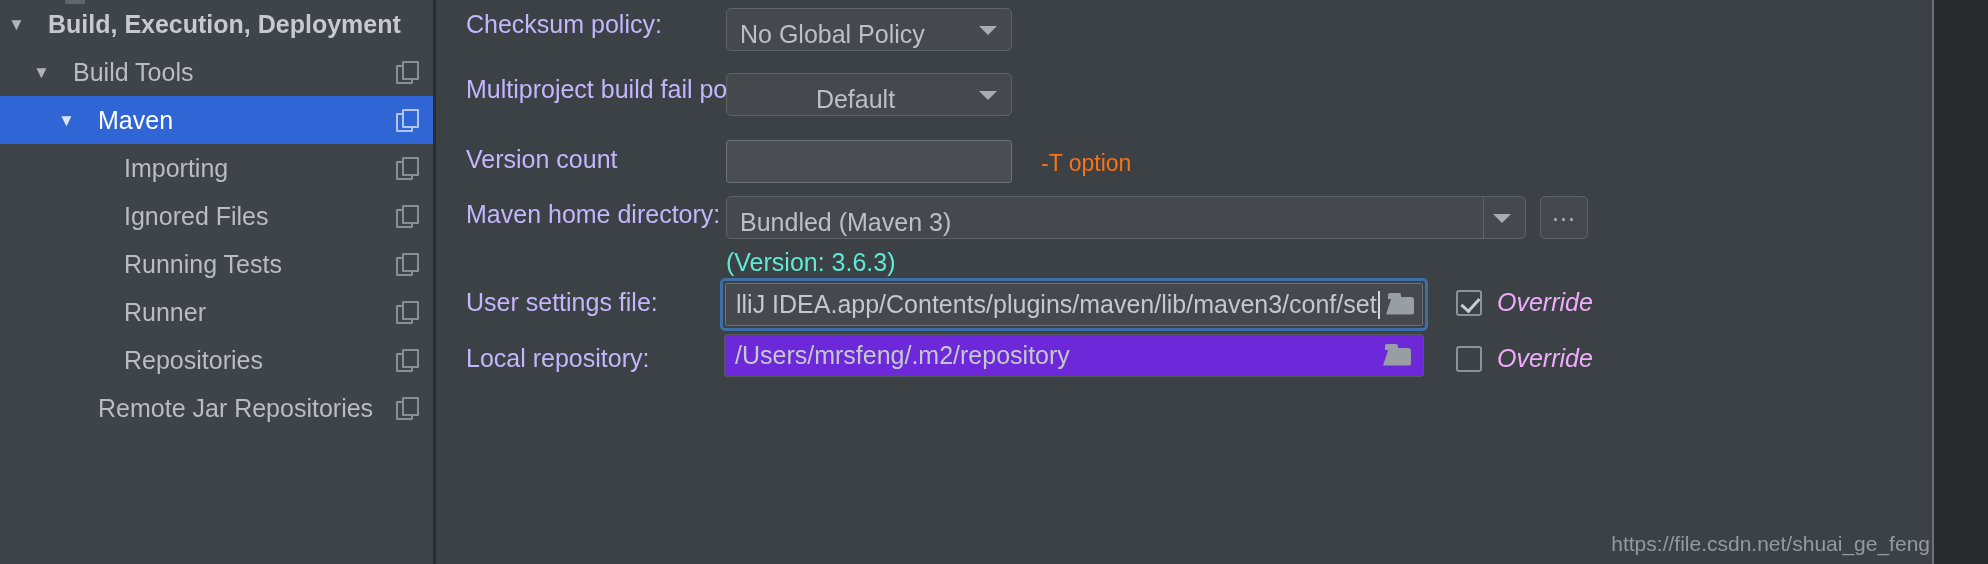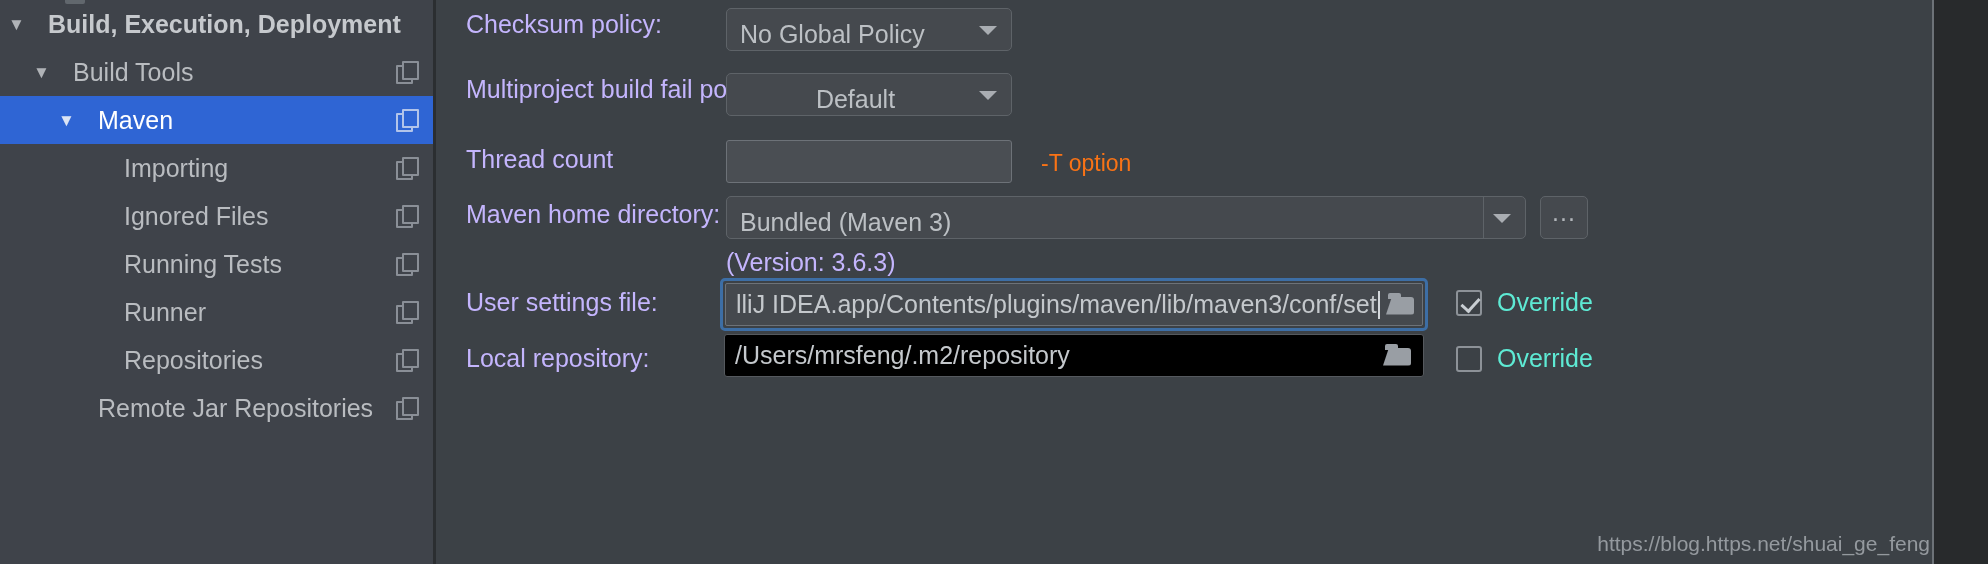--- a/index.html
+++ b/index.html
@@ -156,30 +156,30 @@
     height:43px;
     display:flex;
     align-items:center;
     color:#bcc0c4;
     font-size:25px;
     padding:0 10px;
     white-space:nowrap;
     overflow:hidden;
   }
   .textfield.empty { background:#4a4e53; }
-  .textfield.disabled { color:#8d9197; border-color:#55595e; background:#000000; }
+  .textfield.disabled { color:#8d9197; border-color:#55595e; background:#6d28d9; }
 
   .hint {
     color:#f97316;
     font-size:23px;
     white-space:nowrap;
   }
   .version {
     position:absolute;
-    color:#c4b5fd;
+    color:#5eead4;
     font-size:25px;
     white-space:nowrap;
   }
 
   .dots-btn {
     width:48px; height:43px;
     background:#45494e;
     border:1px solid #5e6368;
     border-radius:5px;
     color:#b2b6bb;
@@ -267,23 +267,24 @@
   .cbx.checked::after {
     content:"";
     position:absolute;
     left:7px; top:2px;
     width:8px; height:15px;
     border:solid #c9ced3;
     border-width:0 3px 3px 0;
     transform:rotate(42deg);
   }
   .ovr-label {
-    color:#5eead4;
-    font-size:25px;
-    white-space:nowrap;
+    color:#f0abfc;
+    font-size:25px;
+    white-space:nowrap;
+    font-style:italic;
   }
 
   .watermark {
     position:absolute;
     right:58px; bottom:8px;
     color:#9ea3a8;
     font-size:21px;
     white-space:nowrap;
     opacity:.9;
   }
@@ -363,21 +364,21 @@
 
     <div class="field-row" style="top:75px; left:30px;">
       <span class="flabel">Multiproject build fail policy:</span>
     </div>
     <div class="combo" style="position:absolute; top:73px; left:290px; width:286px;justify-content:center;">
       <span>Default</span>
       <span class="caret"></span>
     </div>
 
     <div class="field-row" style="top:145px; left:30px;">
-      <span class="flabel">Thread count</span>
+      <span class="flabel">Version count</span>
     </div>
     <div class="textfield empty" style="position:absolute; top:140px; left:290px; width:286px;">
       <span></span>
     </div>
     <div class="hint" style="position:absolute; top:150px; left:605px;">-T option</div>
 
     <div class="field-row" style="top:200px; left:30px;">
       <span class="flabel">Maven home directory:</span>
     </div>
     <div class="combo split" style="position:absolute; top:196px; left:290px; width:800px;">
@@ -409,18 +410,18 @@
     </div>
     <div class="textfield disabled" style="position:absolute; top:334px; left:288px; width:700px;">
       <span class="path-text">/Users/mrsfeng/.m2/repository</span>
       <span class="folder-ico"></span>
     </div>
     <div class="ovr" style="top:344px; left:1020px;">
       <span class="cbx"></span>
       <span class="ovr-label">Override</span>
     </div>
 
-    <div class="watermark">https://blog.https.net/shuai_ge_feng</div>
+    <div class="watermark">https://file.csdn.net/shuai_ge_feng</div>
 
     <div class="right-strip"></div>
   </div>
 
 </div>
 
 </body></html>

